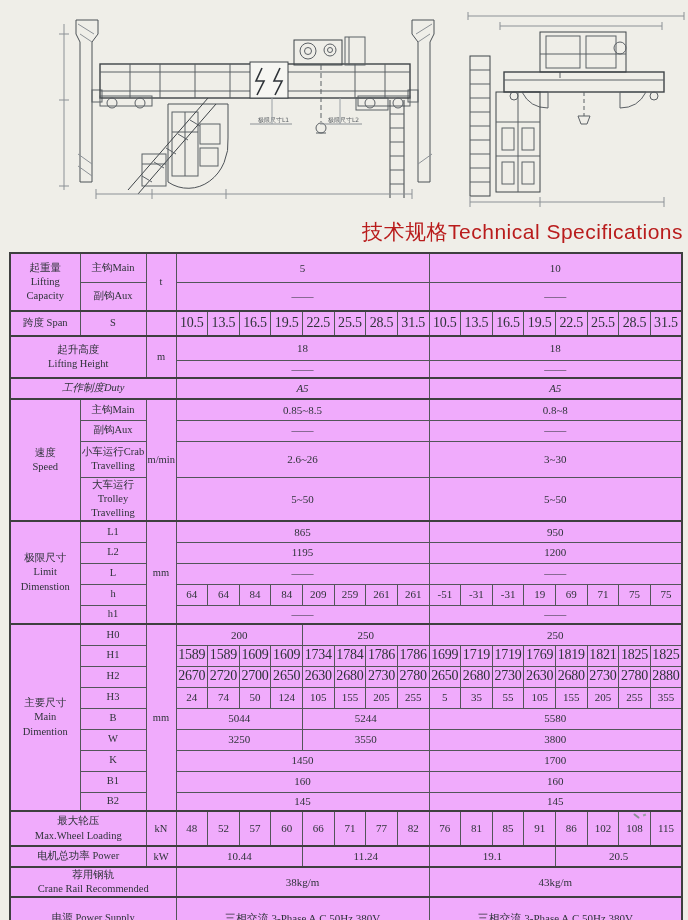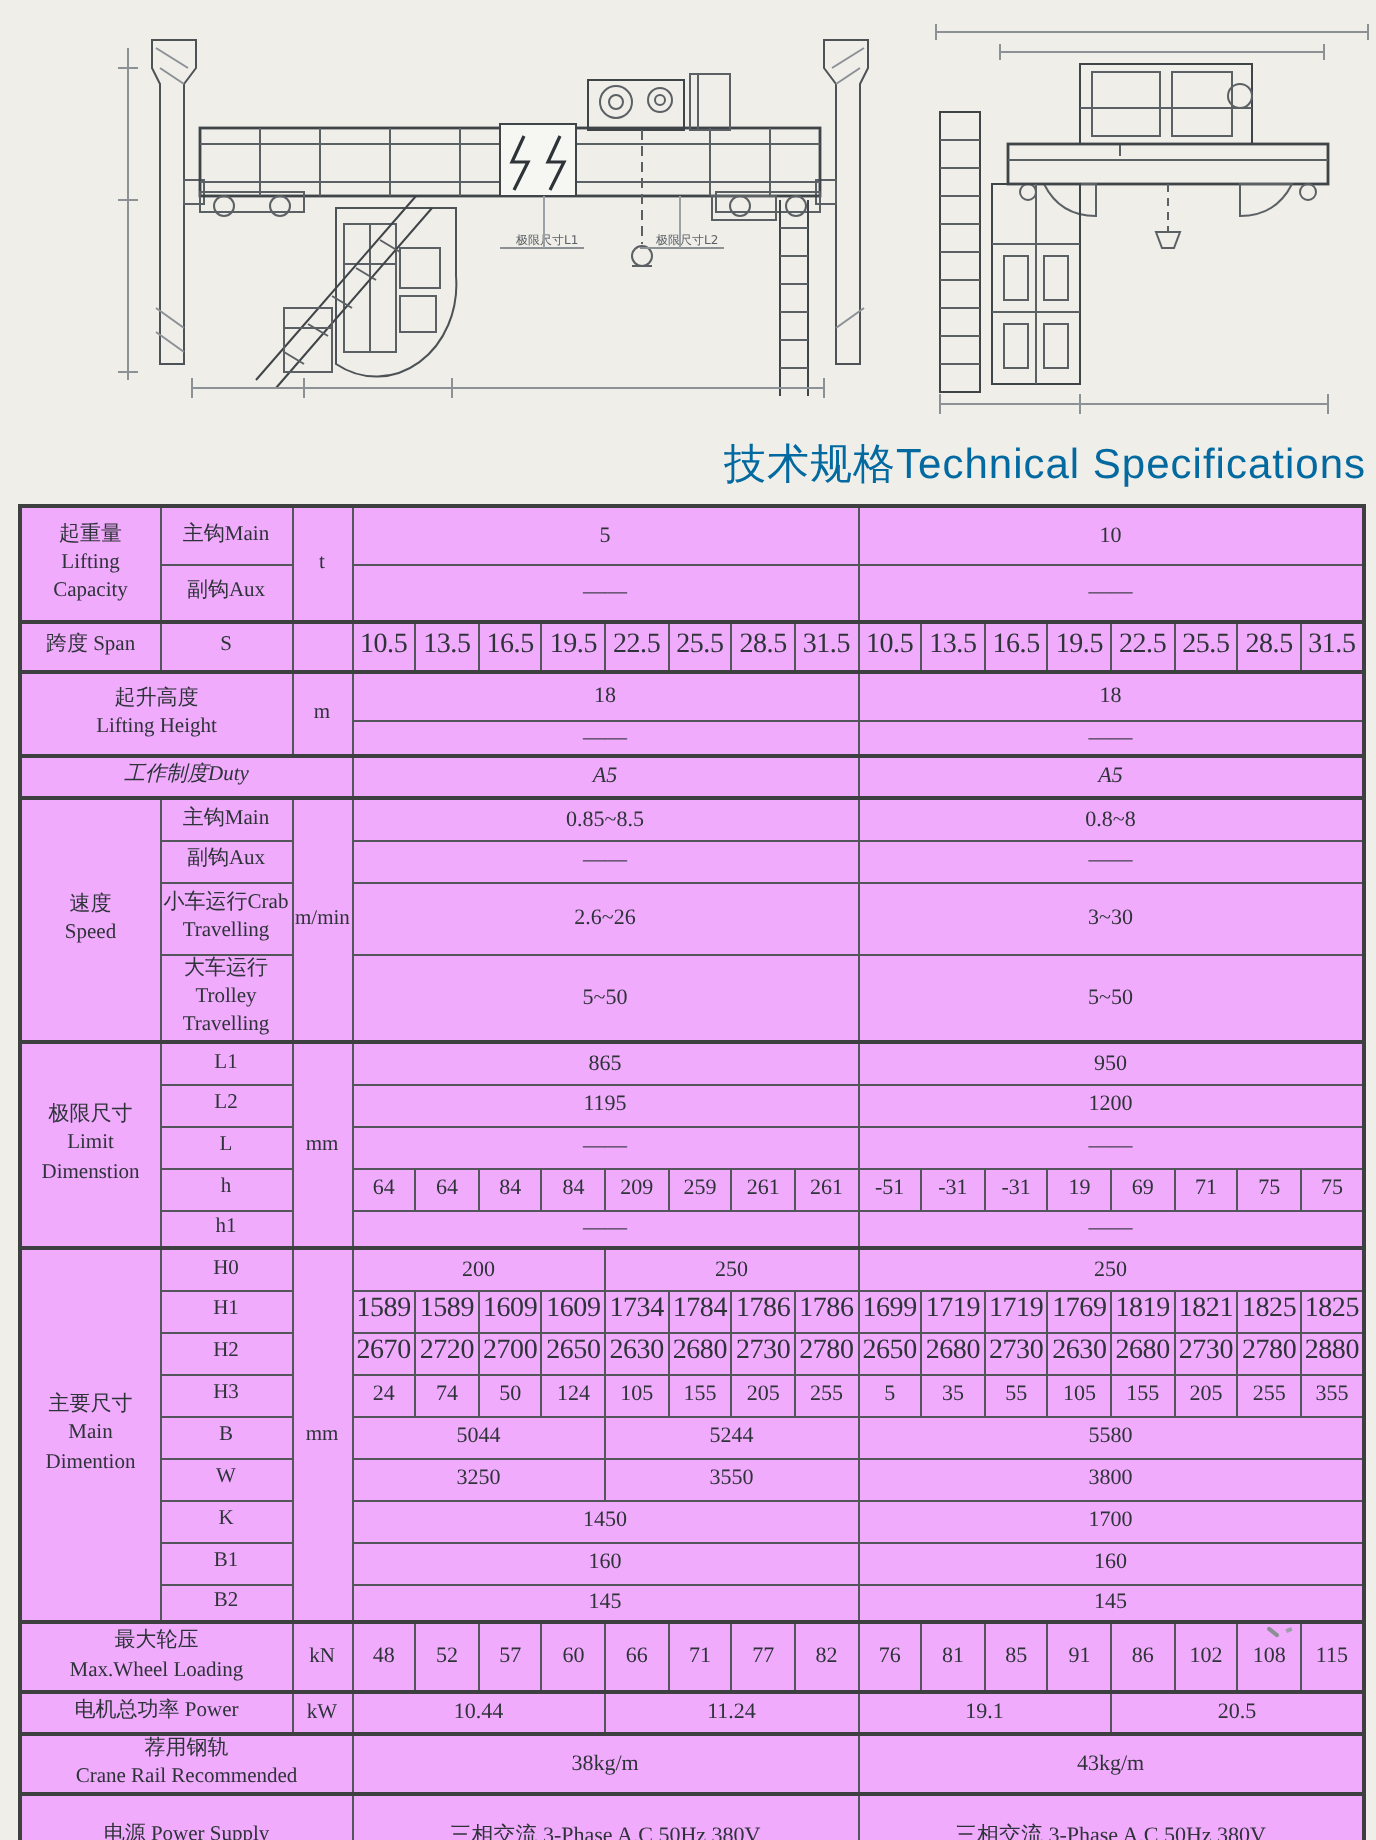--- a/index.html
+++ b/index.html
@@ -6,21 +6,21 @@
   body{
     width:688px;height:920px;position:relative;overflow:hidden;
     background:#efeee8;
     font-family:"Liberation Sans","DejaVu Sans",sans-serif;
   }
   .drawing-wrap{position:absolute;left:0;top:4px;width:688px;height:208px;}
   svg{display:block;}
   .dwg-label{font-family:"DejaVu Sans",sans-serif;font-size:6px;fill:#5c6166;}
   .page-title{
     position:absolute;top:218px;left:0;width:683px;
-    text-align:right;font-size:21px;color:#0369a1;letter-spacing:.5px;
+    text-align:right;font-size:21px;color:#b91c1c;letter-spacing:.5px;
     font-family:"Liberation Sans",sans-serif;
   }
   .tbl-wrap{position:absolute;left:9px;top:252px;}
   table.spec{
     border-collapse:collapse;table-layout:fixed;width:674px;
     background:#f0abfc;border:2px solid #3e3f40;
   }
   td{
     border:1px solid #53555a;
     text-align:center;vertical-align:middle;

